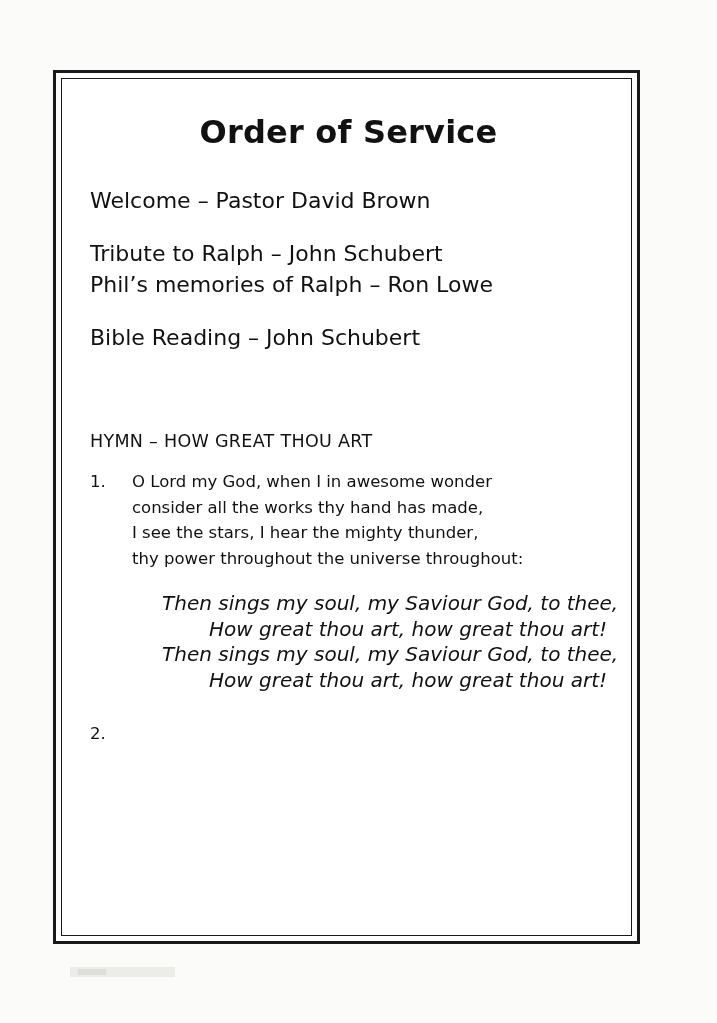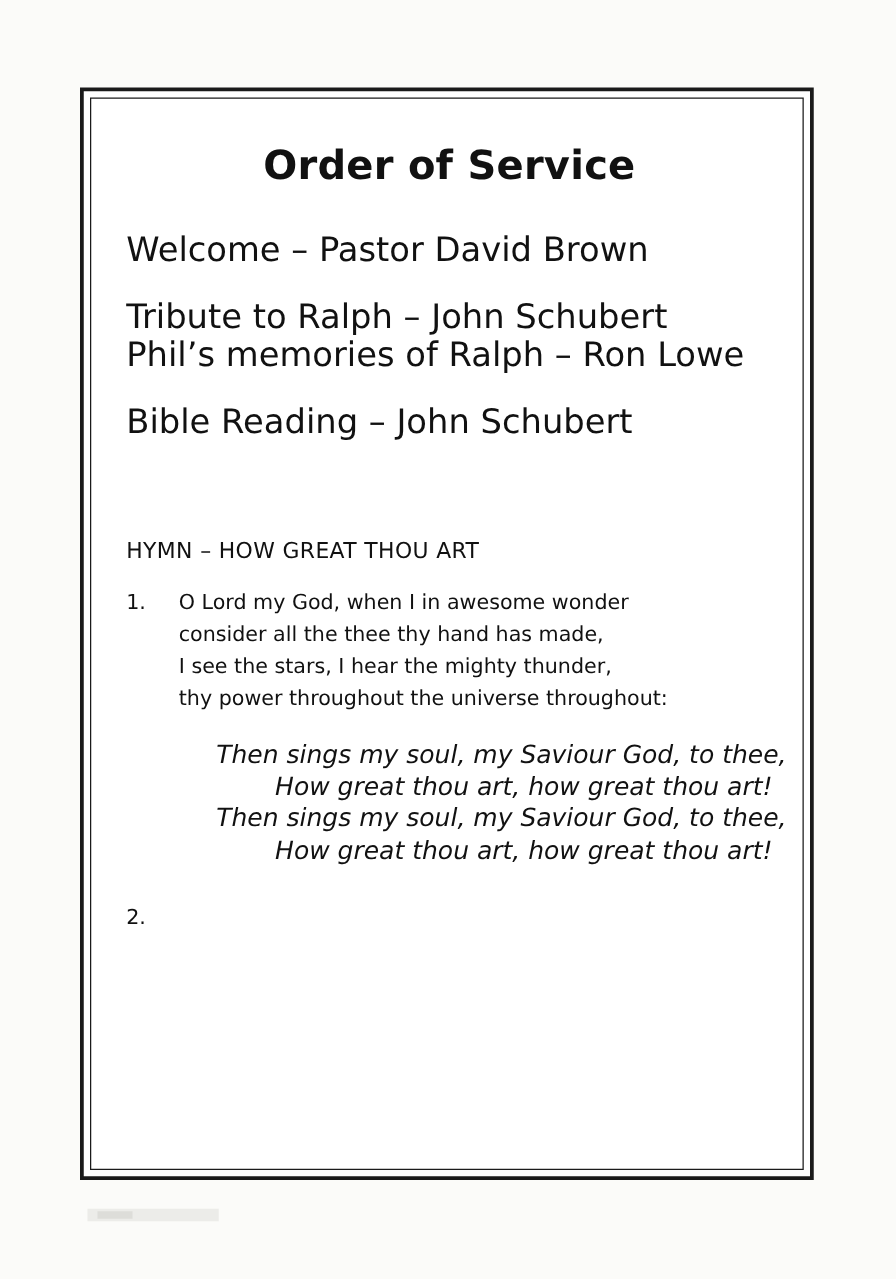--- a/index.html
+++ b/index.html
@@ -23,21 +23,21 @@
   
   .page::before {
     content: "";
     position: absolute;
     inset: 0;
     background: #fbfbf9;
     pointer-events: none;
   }
   .border-outer {
     position: absolute;
-    left: 64px;
+    left: 53px;
     top: 70px;
     width: 587px;
     height: 874px;
     border: 3px solid #1a1a1a;
     box-sizing: border-box;
     background: #ffffff;
   }
   .border-inner {
     position: absolute;
     left: 5px;
@@ -59,21 +59,21 @@
     font-size: 32px;
     font-weight: bold;
     letter-spacing: 0.2px;
     margin: 12px 0 0 0;
     font-family: "DejaVu Sans", sans-serif;
   }
   .order-list {
     margin-top: 34px;
   }
   .order-line {
-    font-size: 27px;
+    font-size: 22px;
     line-height: 31px;
     margin: 0;
     white-space: nowrap;
   }
   .gap-lg { height: 22px; }
 
   .hymn-block {
     margin-top: 56px;
   }
   .hymn-title {
@@ -158,21 +158,21 @@
         <div class="gap-lg"></div>
       </div>
 
       <div class="hymn-block">
         <p class="hymn-title">HYMN – HOW GREAT THOU ART</p>
 
         <div class="verse">
           <div class="verse-num">1.</div>
           <div class="verse-lines">
             <div>O Lord my God, when I in awesome wonder</div>
-            <div>consider all the thee thy hand has made,</div>
+            <div>consider all the works thy hand has made,</div>
             <div>I see the stars, I hear the mighty thunder,</div>
             <div>thy power throughout the universe throughout:</div>
           </div>
         </div>
 
         <div class="chorus">
           <div>Then sings my soul, my Saviour God, to thee,</div>
           <div>How great thou art, how great thou art!</div>
           <div>Then sings my soul, my Saviour God, to thee,</div>
           <div>How great thou art, how great thou art!</div>

